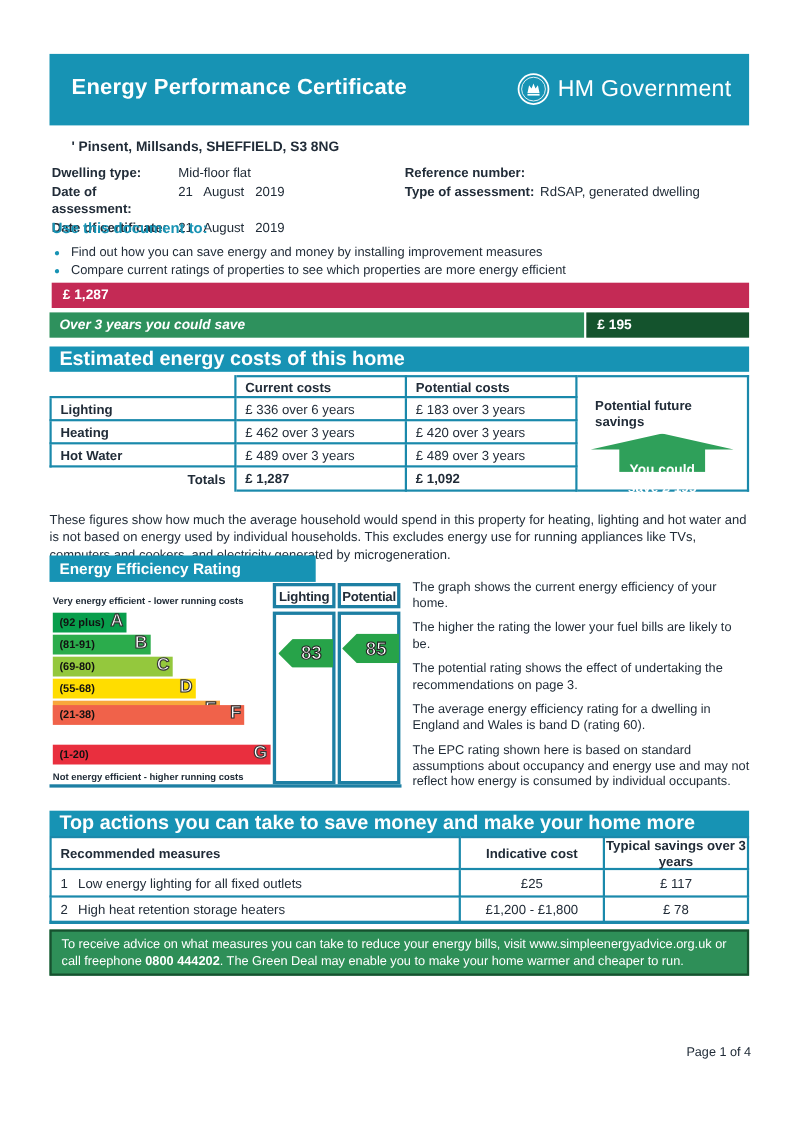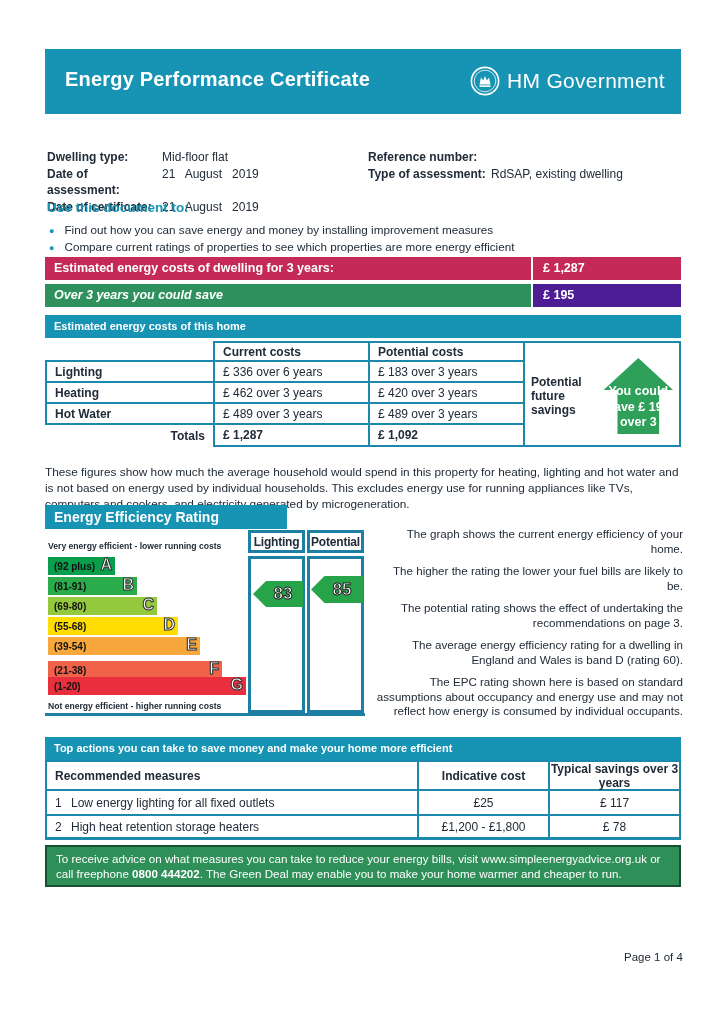--- a/index.html
+++ b/index.html
@@ -33,36 +33,36 @@
   .bullet::before{content:"●";}
 
   
   .sumbar{left:45px;width:636px;height:23px;display:flex;color:#fff;font-weight:bold;font-size:12.5px;}
   .sumbar .lab{flex:0 0 486px;line-height:23px;padding-left:9px;box-sizing:border-box;}
   .sumbar .val{flex:1;margin-left:2px;line-height:23px;padding-left:10px;}
   .sumbar.red{top:257px;}
   .sumbar.grn{top:284px;}
 
   
-  .secbar{left:45px;width:636px;height:23px;background:#1793b4;color:#fff;font-weight:bold;font-size:11px;line-height:23px;padding-left:9px;box-sizing:border-box;}
+  .secbar{left:45px;width:636px;height:23px;background:#1793b4;color:#fff;font-weight:bold;font-size:18px;line-height:23px;padding-left:9px;box-sizing:border-box;}
   .secbar.costs{top:315px;}
   .secbar.eer{top:505px;width:242px;height:24px;line-height:24px;font-size:14px;}
   .secbar.act{top:737px;}
 
   
   .ctable{left:45px;top:341px;width:636px;display:grid;grid-template-columns:170px 155px 155px 156px;grid-template-rows:21px 21px 21px 21px 22px;font-size:12px;}
   .ctable > div{box-sizing:border-box;border-right:2px solid #1a89ab;border-bottom:2px solid #1a89ab;padding-left:8px;display:flex;align-items:center;}
   .ctable .topb{border-top:2px solid #1a89ab;}
   .ctable .leftb{border-left:2px solid #1a89ab;}
   .ctable .open{border-left:none;border-bottom:none;background:transparent;}
   .ctable .hdr{font-weight:bold;}
   .ctable .rowlab{font-weight:bold;}
   .ctable .tot{font-weight:bold;justify-content:flex-end;padding-right:8px;}
   .ctable .totval{font-weight:bold;}
-  .savecell{grid-column:4;grid-row:1/6;border-top:2px solid #1a89ab;justify-content:flex-start;padding:6px !important;align-items:center !important;}
+  .savecell{grid-column:4;grid-row:1/6;border-top:2px solid #1a89ab;flex-direction:column;justify-content:flex-start;padding:16px !important;align-items:center !important;}
   .savehead{font-weight:bold;font-size:12px;padding-top:3px;}
   .house-wrap{position:relative;width:130px;height:76px;margin-top:4px;}
   .house{position:absolute;inset:0;background:#2fa05a;clip-path:polygon(50% 0%,100% 42%,80% 42%,80% 100%,20% 100%,20% 42%,0% 42%);}
   .house-text{position:absolute;left:0;right:0;top:26px;text-align:center;color:#fff;font-weight:bold;font-size:12.5px;line-height:15.5px;}
 
   .note{left:45px;top:452px;width:636px;font-size:11.8px;line-height:16px;}
 
   
   .chart{left:45px;top:505px;width:636px;height:212px;}
   .cap{position:absolute;font-size:8.6px;font-weight:bold;}
@@ -74,21 +74,21 @@
   .ratecol{position:absolute;width:57px;box-sizing:border-box;border:3px solid #1d7fa3;background:#fff;}
   .ratecol.hd{top:25px;height:23px;font-weight:bold;font-size:12px;display:flex;align-items:center;justify-content:center;letter-spacing:-0.2px;}
   .ratecol.bd{top:51px;height:157px;}
   .cur{left:203px;}
   .pot{left:262px;}
   .arrow{position:absolute;background:#27a349;clip-path:polygon(0 50%,26% 0,100% 0,100% 100%,26% 100%);display:flex;align-items:center;justify-content:center;padding-left:10px;box-sizing:border-box;color:#fff;font-weight:bold;font-size:17px;-webkit-text-stroke:1px #222;}
   .arrow.cur-a{left:208px;top:76px;width:50px;height:26px;}
   .arrow.pot-a{left:266px;top:71px;width:52px;height:27px;}
   .chartline{position:absolute;left:0;top:208px;width:320px;height:3px;background:#1d7fa3;}
 
-  .eernotes{left:375px;top:527px;width:308px;font-size:11.6px;line-height:14.5px;text-align:right;}
+  .eernotes{left:375px;top:527px;width:308px;font-size:11.6px;line-height:14.5px;}
   .eernotes p{margin:0 0 8px 0;}
 
   
   .atable{left:45px;top:760px;width:636px;display:grid;grid-template-columns:374px 131px 131px;grid-template-rows:31px 25px 24px;font-size:12px;}
   .atable > div{box-sizing:border-box;border-right:2px solid #1a89ab;border-bottom:2px solid #1a89ab;display:flex;align-items:center;justify-content:center;text-align:center;}
   .atable .topb{border-top:2px solid #1a89ab;}
   .atable .leftb{border-left:2px solid #1a89ab;}
   .atable .ml{justify-content:flex-start;text-align:left;padding-left:8px;}
   .atable .hdr{font-weight:bold;line-height:14px;}
   .atable .lastrow{border-bottom:3px solid #1a89ab;}
@@ -111,20 +111,21 @@
       <svg class="crest" viewBox="0 0 30 30">
         <circle cx="15" cy="15" r="13.6" fill="none" stroke="#ffffff" stroke-width="1.6"></circle>
         <circle cx="15" cy="15" r="10.8" fill="none" stroke="#ffffff" stroke-width="0.8"></circle>
         <path d="M9.5 18.5 L11 11.5 L13.2 14.5 L15 10 L16.8 14.5 L19 11.5 L20.5 18.5 Z" fill="#ffffff"></path>
         <rect x="9.5" y="19.3" width="11" height="1.6" fill="#ffffff"></rect>
       </svg>
       <span class="txt">HM Government</span>
     </div>
   </div>
 
+  <div class="abs address">' Pinsent, Millsands, SHEFFIELD, S3 8NG</div>
 
   <div class="abs details">
     <div class="dcol l">
       <div class="drow">
         <span class="dlab">Dwelling type:</span>
         <span class="dval">Mid-floor flat</span>
       </div>
       <div class="drow">
         <span class="dlab">Date of assessment:</span>
         <span class="dval">21   August   2019</span>
@@ -134,44 +135,43 @@
         <span class="dval">21   August   2019</span>
       </div>
     </div>
     <div class="dcol r">
       <div class="drow">
         <span class="dlab">Reference number:</span>
         <span class="dval"></span>
       </div>
       <div class="drow">
         <span class="dlab">Type of assessment:</span>
-        <span class="dval">RdSAP, existing dwelling</span>
+        <span class="dval">RdSAP, generated dwelling</span>
       </div>
     </div>
   </div>
 
   <div class="abs usedoc">
     <h2>Use this document to:</h2>
     <div class="li">
       <span class="bullet"></span>
       <span>Find out how you can save energy and money by installing improvement measures</span>
     </div>
     <div class="li">
       <span class="bullet"></span>
       <span>Compare current ratings of properties to see which properties are more energy efficient</span>
     </div>
   </div>
 
   <div class="abs sumbar red">
-    <span class="lab" style="background: rgb(196, 42, 85);">Estimated energy costs of dwelling for 3 years:</span>
     <span class="val" style="background: rgb(196, 42, 85);">£ 1,287</span>
   </div>
   <div class="abs sumbar grn">
     <span class="lab" style="background: rgb(46, 145, 93); font-style: italic;">Over 3 years you could save</span>
-    <span class="val" style="background: #4c1d95;">£ 195</span>
+    <span class="val" style="background: #14532d;">£ 195</span>
   </div>
 
   <div class="abs secbar costs" style="background: rgb(23, 147, 180);">Estimated energy costs of this home</div>
 
   <div class="abs ctable">
     <div></div>
     <div class="hdr topb">Current costs</div>
     <div class="hdr topb">Potential costs</div>
     <div class="savecell">
       <span class="savehead">Potential future savings</span>
@@ -218,21 +218,21 @@
       <span class="ltr">C</span>
     </div>
     <div class="band" style="top: 112px; width: 130px; background: rgb(255, 221, 0); text-align: center;">
       <span class="rng">(55-68)</span>
       <span class="ltr">D</span>
     </div>
     <div class="band" style="top: 132px; width: 152px; background: rgb(248, 167, 60);">
       <span class="rng">(39-54)</span>
       <span class="ltr">E</span>
     </div>
-    <div class="band" style="top: 156px; width: 174px; background: rgb(240, 98, 74);">
+    <div class="band" style="top: 136px; width: 174px; background: rgb(240, 98, 74);">
       <span class="rng">(21-38)</span>
       <span class="ltr">F</span>
     </div>
     <div class="band" style="top: 172px; width: 198px; background: rgb(233, 47, 62);">
       <span class="rng">(1-20)</span>
       <span class="ltr">G</span>
     </div>
 
     <div class="cap bot">Not energy efficient - higher running costs</div>
 

